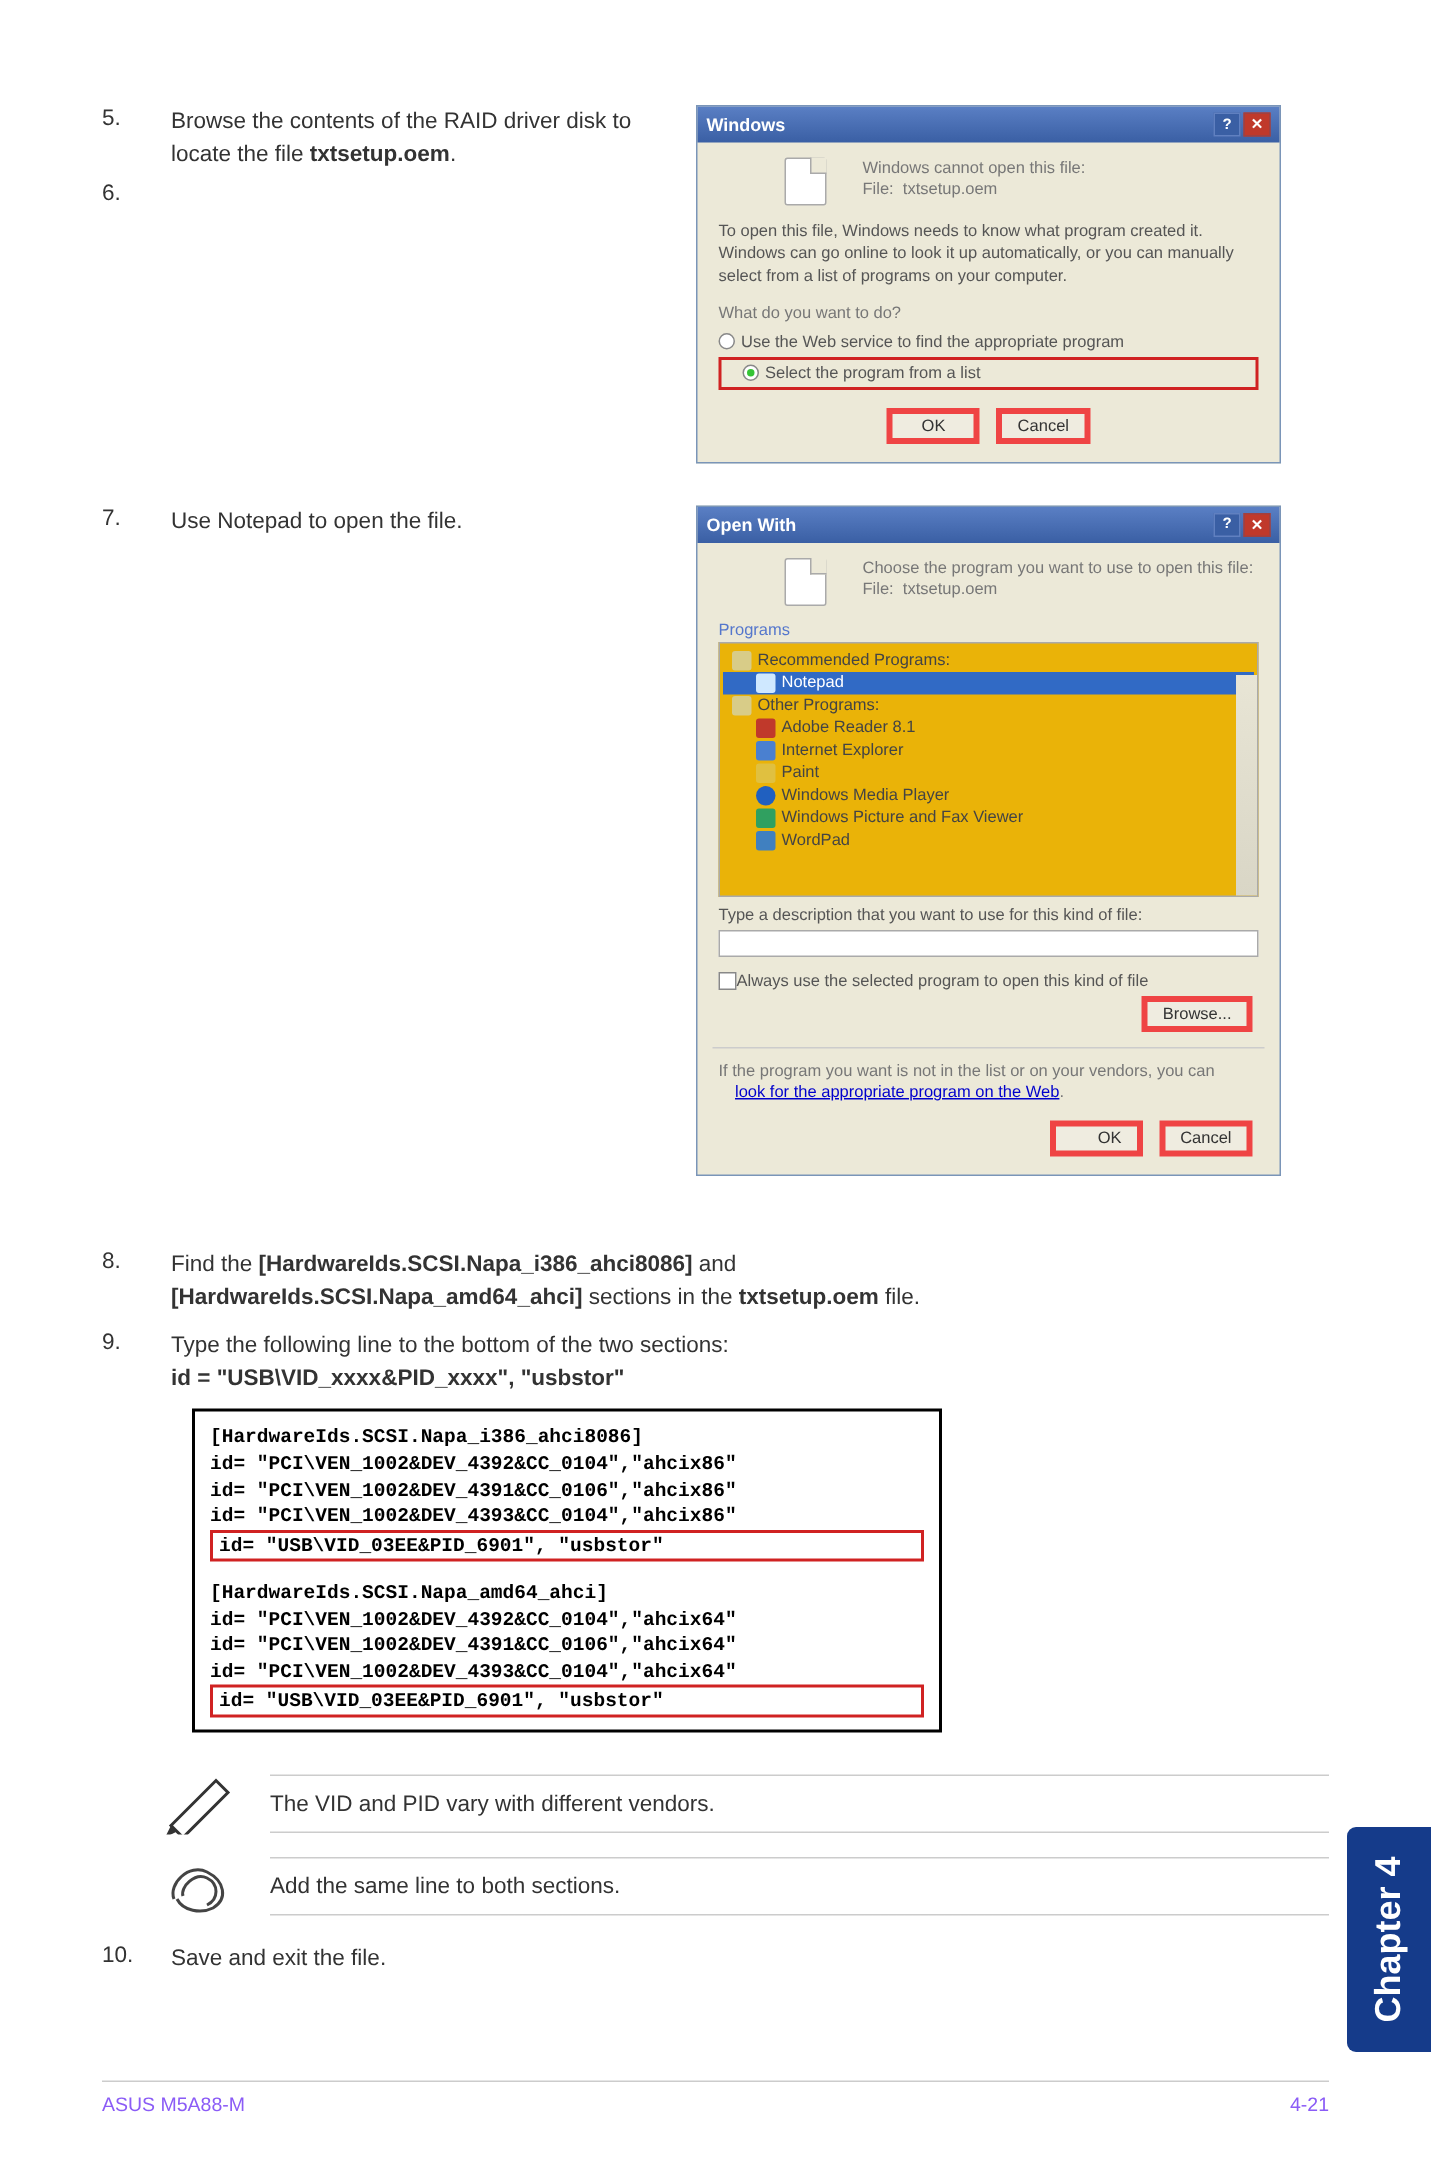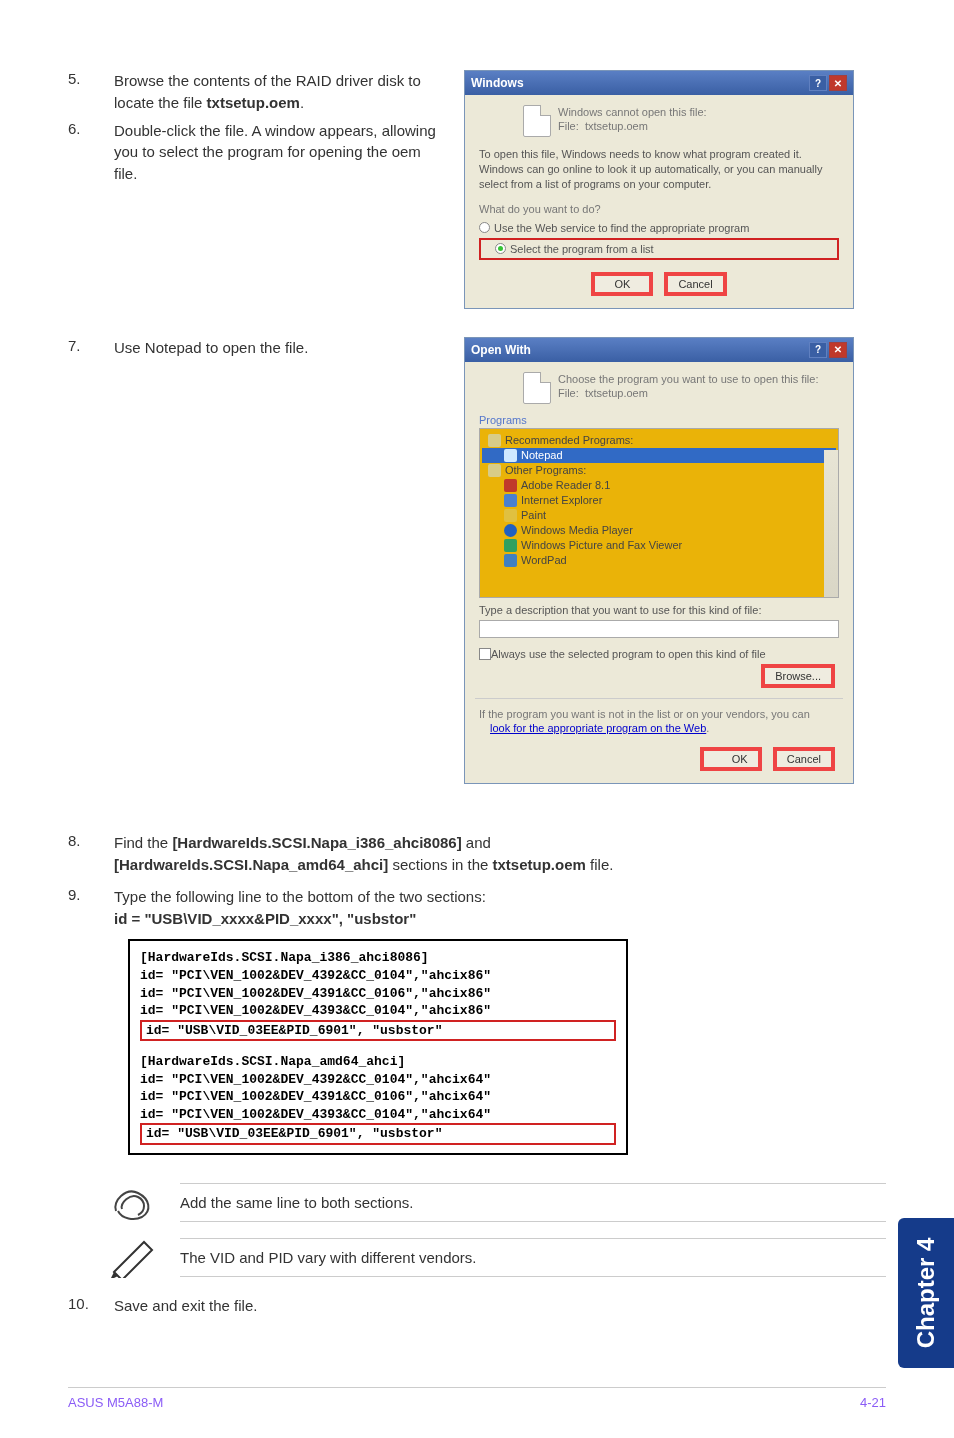--- a/index.html
+++ b/index.html
@@ -43,21 +43,21 @@
   .titlebar .tb-icons { display:flex; gap:2px;}
   .tb-btn {
     width: 18px; height: 16px;
     background: #c0392b;
     border: 1px solid #a04040;
     display:inline-flex; align-items:center; justify-content:center;
     font-size:10px; color:#fff;
   }
   .tb-btn.help { background:#3a5fa4; border-color:#6080c0;}
   .dialog-body { padding: 10px 14px 12px 14px; color:#555;}
-  .fileicon-row { display:flex; gap:7px; align-items:flex-start; margin-bottom:10px;padding-left:44px;}
+  .fileicon-row { display:flex; gap:24px; align-items:flex-start; margin-bottom:10px;padding-left:44px;}
   .fileicon {
     width:28px; height:32px; background:#fff; border:1px solid #aaa; border-radius:2px;
     position:relative;
   }
   .fileicon::after{content:"";position:absolute;top:-1px;right:-1px;width:10px;height:10px;background:#ece9d8;border-left:1px solid #aaa;border-bottom:1px solid #aaa;}
   .small-gray { color:#777; font-size:11px; line-height:1.3; display:block;}
   .dlg-para { color:#555; font-size:11px; line-height:1.35; margin-bottom:10px;}
   .radio-row { font-size:11px; color:#555; margin:4px 0; display:flex; gap:4px; align-items:center;}
   .radio-dot {
     width:11px;height:11px;border:1px solid #888;border-radius:50%;display:inline-block;
@@ -158,21 +158,20 @@
   <div class="row">
     <div class="left-col">
       <div class="step-line">
         <div class="step-num">5.</div>
         <div class="step-text">
           <span>Browse the contents of the RAID driver disk to locate the file </span><b>txtsetup.oem</b><span>.</span>
         </div>
       </div>
       <div class="step-line">
         <div class="step-num">6.</div>
-        <div class="step-text">Double-click the file. A window appears, allowing you to select the program for opening the oem file.</div>
       </div>
     </div>
 
     <div class="right-col">
 
       <div class="dialog">
         <div class="titlebar">
           <span>Windows</span>
           <span class="tb-icons">
             <span class="tb-btn help">?</span>
@@ -327,41 +326,41 @@
       <div>[HardwareIds.SCSI.Napa_amd64_ahci]</div>
       <div>id= "PCI\VEN_1002&amp;DEV_4392&amp;CC_0104","ahcix64"</div>
       <div>id= "PCI\VEN_1002&amp;DEV_4391&amp;CC_0106","ahcix64"</div>
       <div>id= "PCI\VEN_1002&amp;DEV_4393&amp;CC_0104","ahcix64"</div>
       <span class="red-border-line">id= "USB\VID_03EE&amp;PID_6901", "usbstor"</span>
     </div>
 
     <div class="note-row">
       <div class="note-icon">
         <svg viewBox="0 0 50 42" width="50" height="42">
+            <path d="M6 36 L 36 6 L 44 14 L 14 44 Z" fill="none" stroke="#333" stroke-width="2"></path>
+            <path d="M6 36 L 2 44 L 10 40 Z" fill="#333"></path>
+          </svg>
+      </div>
+      <div class="note-text-wrap">
+        <div class="note-line-top"></div>
+        <div class="note-text">The VID and PID vary with different vendors.</div>
+        <div class="note-line-bot"></div>
+      </div>
+    </div>
+
+    <div class="note-row">
+      <div class="note-icon">
+        <svg viewBox="0 0 50 42" width="50" height="42">
             <path d="M8 30 C 4 20, 18 6, 30 12 C 42 18, 44 30, 34 36 C 26 40, 14 38, 10 30" fill="none" stroke="#444" stroke-width="2"></path>
             <path d="M14 28 C 12 22, 22 12, 30 16 C 38 20, 38 30, 30 34" fill="none" stroke="#444" stroke-width="2"></path>
           </svg>
       </div>
       <div class="note-text-wrap">
         <div class="note-line-top"></div>
         <div class="note-text">Add the same line to both sections.</div>
-        <div class="note-line-bot"></div>
-      </div>
-    </div>
-
-    <div class="note-row">
-      <div class="note-icon">
-        <svg viewBox="0 0 50 42" width="50" height="42">
-            <path d="M6 36 L 36 6 L 44 14 L 14 44 Z" fill="none" stroke="#333" stroke-width="2"></path>
-            <path d="M6 36 L 2 44 L 10 40 Z" fill="#333"></path>
-          </svg>
-      </div>
-      <div class="note-text-wrap">
-        <div class="note-line-top"></div>
-        <div class="note-text">The VID and PID vary with different vendors.</div>
         <div class="note-line-bot"></div>
       </div>
     </div>
 
     <div class="step-line" style="margin-top:14px">
       <div class="step-num">10.</div>
       <div class="step-text">Save and exit the file.</div>
     </div>
   </div>
 

